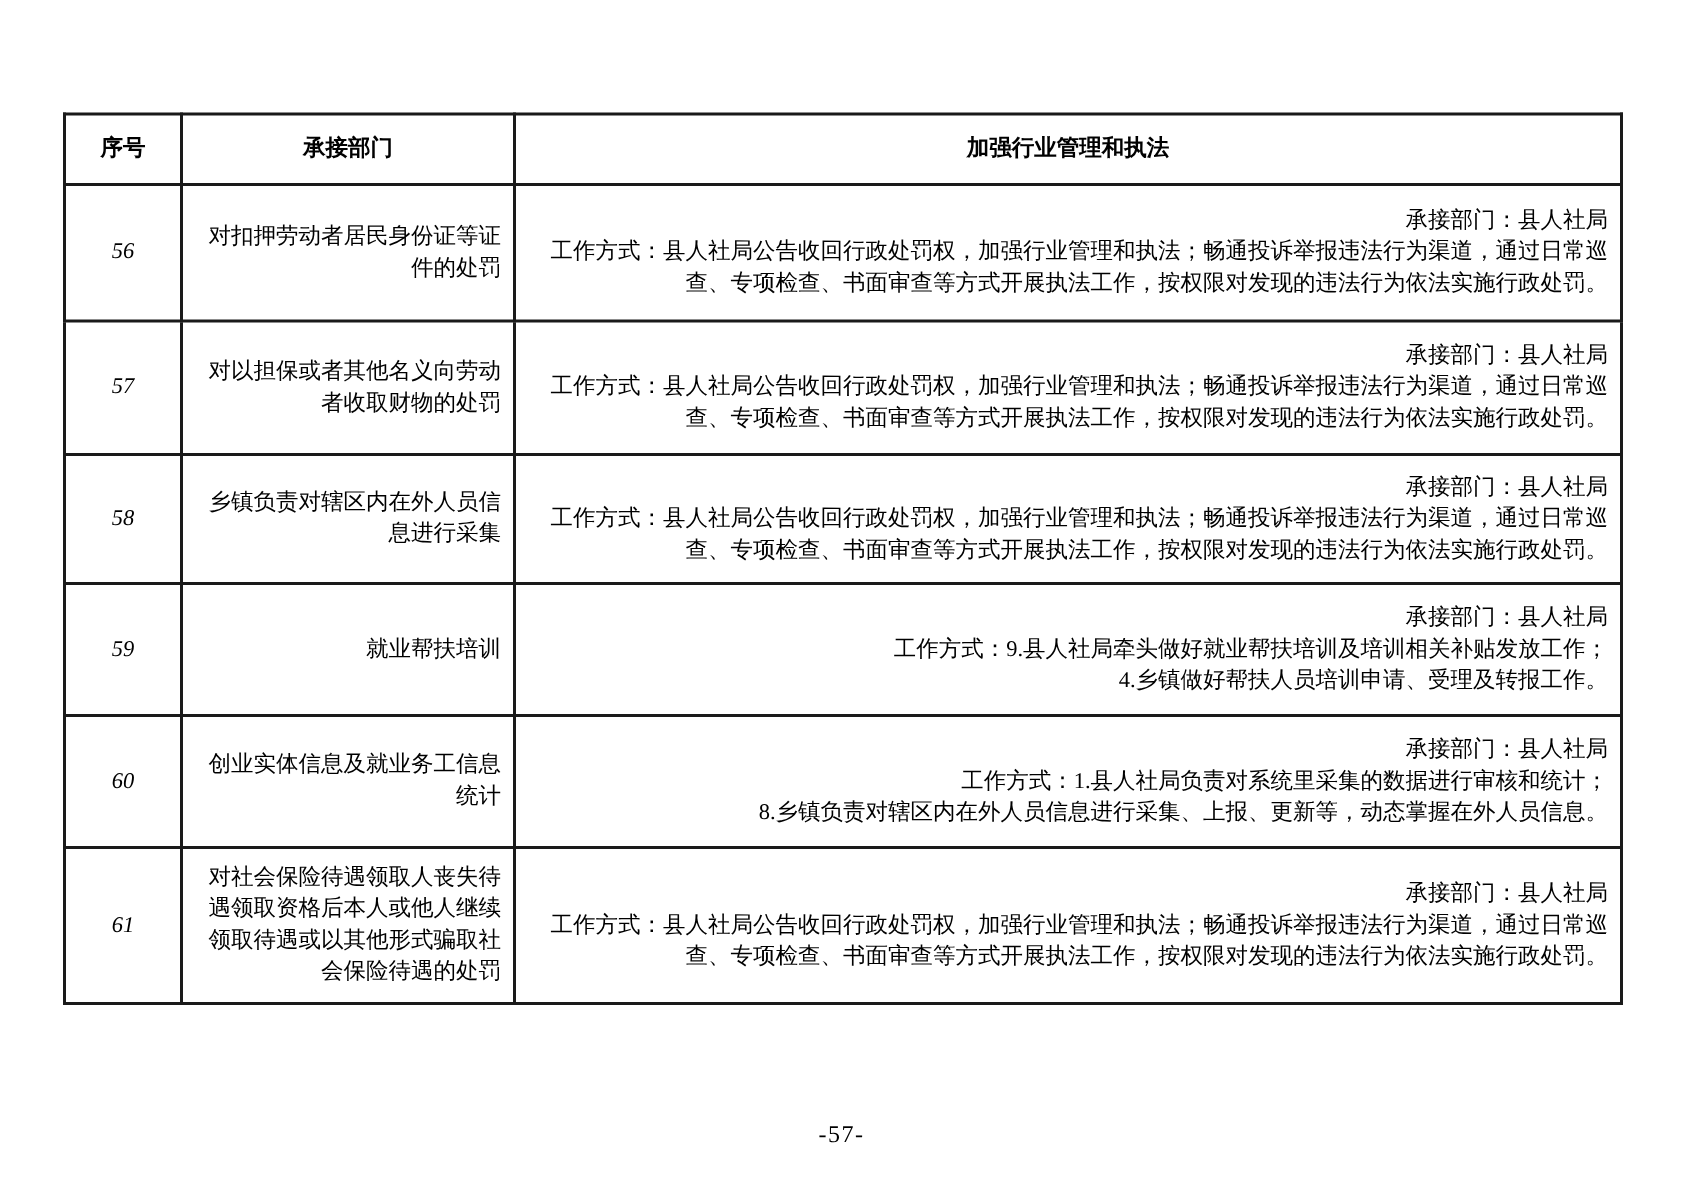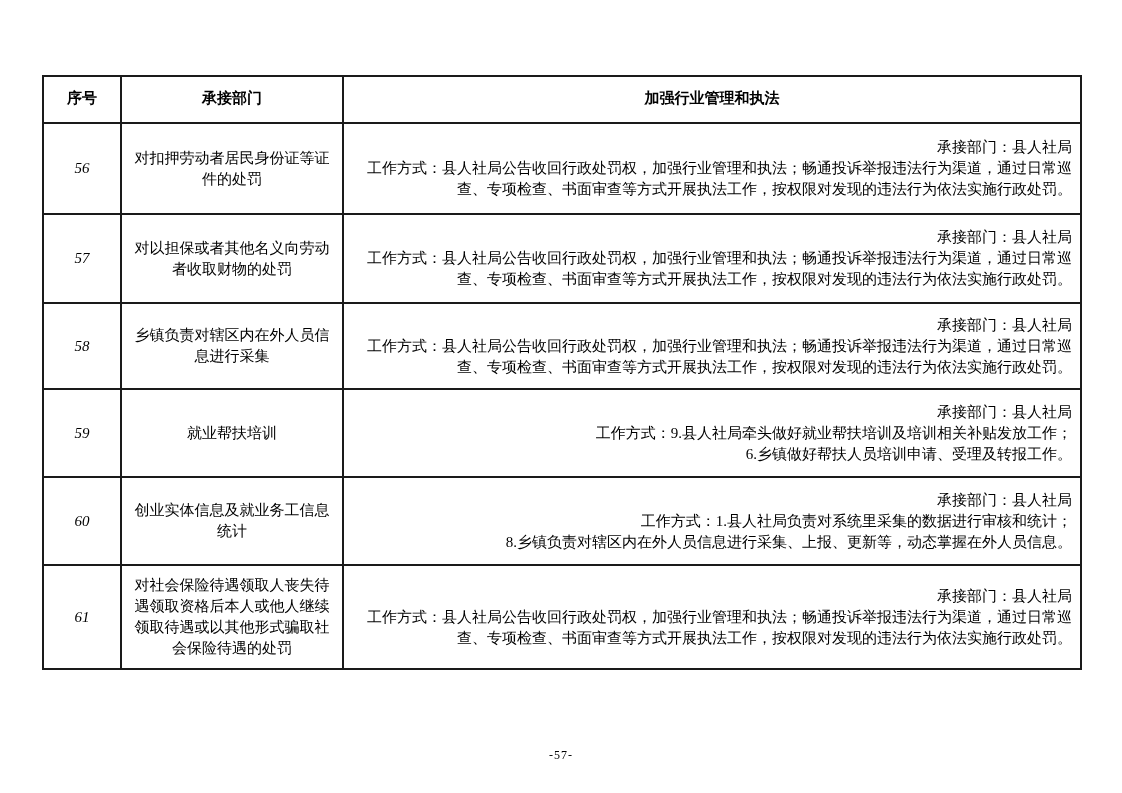--- a/index.html
+++ b/index.html
@@ -15,35 +15,35 @@
     font-size:15px;line-height:21px;
   }
   .doc-table th,.doc-table td{
     border:2px solid #1a1a1a;
     vertical-align:middle;
     padding:4px 8px;
     overflow:hidden;
   }
   .doc-table th{
     font-weight:bold;text-align:center;
-    height:41px;font-size:15px;padding:2px 4px;font-family:Liberation Mono, monospace;
+    height:41px;font-size:15px;padding:2px 4px;
   }
   .c-id{text-align:center;font-family:"Liberation Serif","DejaVu Serif",serif;font-style:italic;}
-  .c-name{text-align:center;}
+  .c-name{text-align:right;}
   .c-detail{text-align:left;}
   .c-detail div{text-align:right;}
   tr.r0 td{height:81px;}
   tr.r1 td{height:79px;}
   tr.r2 td{height:76px;}
   tr.r3 td{height:78px;}
   tr.r4 td{height:78px;}
   tr.r5 td{height:94px;}
   .page-footer{
     position:absolute;left:0;top:748px;width:1122px;
-    text-align:center;font-size:12px;letter-spacing:1px;
+    text-align:center;font-size:16px;letter-spacing:1px;
   }
 </style>
 </head>
 <body>
 
 <table class="doc-table">
   <colgroup>
     <col style="width:78px">
     <col style="width:222px">
     <col style="width:738px">
@@ -79,21 +79,21 @@
         <div>承接部门：县人社局</div>
         <div>工作方式：县人社局公告收回行政处罚权，加强行业管理和执法；畅通投诉举报违法行为渠道，通过日常巡查、专项检查、书面审查等方式开展执法工作，按权限对发现的违法行为依法实施行政处罚。</div>
       </td>
     </tr>
     <tr class="r3">
       <td class="c-id">59</td>
       <td class="c-name">就业帮扶培训</td>
       <td class="c-detail">
         <div>承接部门：县人社局</div>
         <div>工作方式：9.县人社局牵头做好就业帮扶培训及培训相关补贴发放工作；</div>
-        <div>6.乡镇做好帮扶人员培训申请、受理及转报工作。</div>
+        <div>4.乡镇做好帮扶人员培训申请、受理及转报工作。</div>
       </td>
     </tr>
     <tr class="r4">
       <td class="c-id">60</td>
       <td class="c-name">创业实体信息及就业务工信息统计</td>
       <td class="c-detail">
         <div>承接部门：县人社局</div>
         <div>工作方式：1.县人社局负责对系统里采集的数据进行审核和统计；</div>
         <div>8.乡镇负责对辖区内在外人员信息进行采集、上报、更新等，动态掌握在外人员信息。</div>
       </td>

